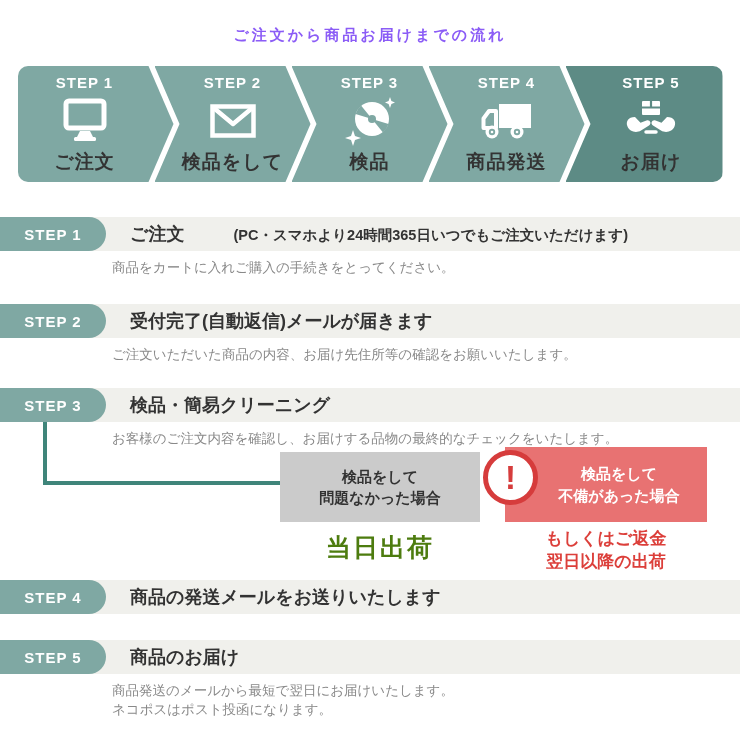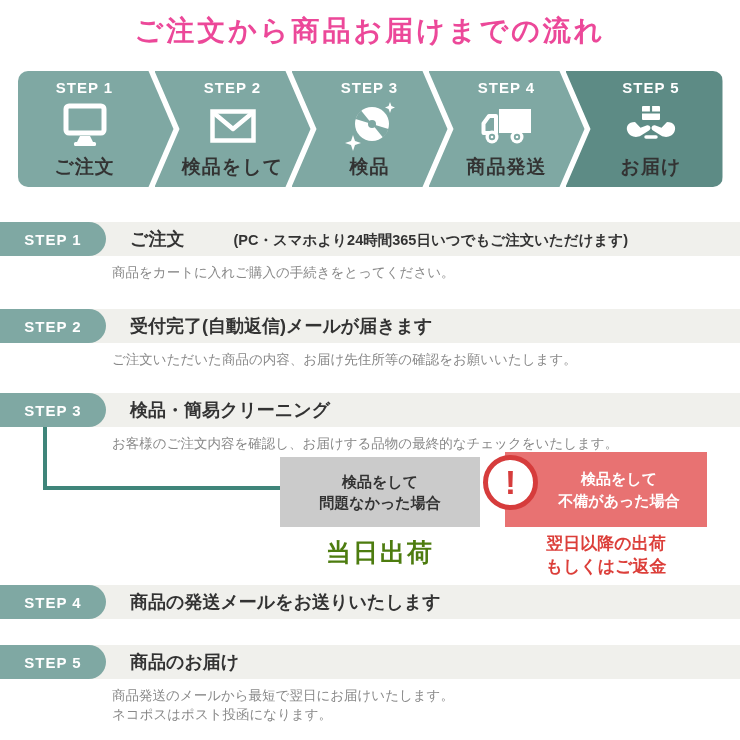--- a/index.html
+++ b/index.html
@@ -1,21 +1,21 @@
 <!DOCTYPE html>
 <html><head>
 <meta charset="utf-8">
 <style>
   * { margin: 0; padding: 0; box-sizing: border-box; }
   html, body { width: 740px; height: 740px; background: #ffffff; overflow: hidden;
     font-family: "Liberation Sans", "DejaVu Sans", sans-serif; }
 
   
-  .page-title { padding-top: 12px; text-align: center; font-size: 28px; font-weight: bold;
-    letter-spacing: 3px; color: #ec4899; }
+  .page-title { padding-top: 26px; text-align: center; font-size: 15px; font-weight: bold;
+    letter-spacing: 3px; color: #8b5cf6; }
 
   
   .ribbon { position: relative; width: 705px; height: 116px; margin: 21px auto 0 auto; }
   .chev { position: absolute; top: 0; height: 116px; width: 156px; background: #7FA8A3;
     display: flex; flex-direction: column; align-items: center; justify-content: center; }
   .chev-first { left: 0;
     clip-path: polygon(0 0, calc(100% - 25px) 0, 100% 50%, calc(100% - 25px) 100%, 0 100%);
     border-radius: 10px 0 0 10px; padding-right: 22px; }
   .chev-mid { clip-path: polygon(0 0, calc(100% - 25px) 0, 100% 50%, calc(100% - 25px) 100%, 0 100%, 25px 50%); }
   .chev-2 { left: 137px; } .chev-3 { left: 274px; } .chev-4 { left: 411px; }
@@ -169,22 +169,22 @@
       <span>問題なかった場合</span>
     </div>
     <div class="pass-result">当日出荷</div>
 
     <div class="fail-box">
       <span>検品をして</span>
       <span>不備があった場合</span>
     </div>
     <div class="alert-circle">!</div>
     <div class="fail-result">
+      <div>もしくはご返金</div>
       <div>翌日以降の出荷</div>
-      <div>もしくはご返金</div>
     </div>
   </div>
 
   <div class="section mb4">
     <div class="sec-bar">
       <div class="sec-badge">STEP 4</div>
       <div class="sec-heading">商品の発送メールをお送りいたします</div>
     </div>
   </div>
 

